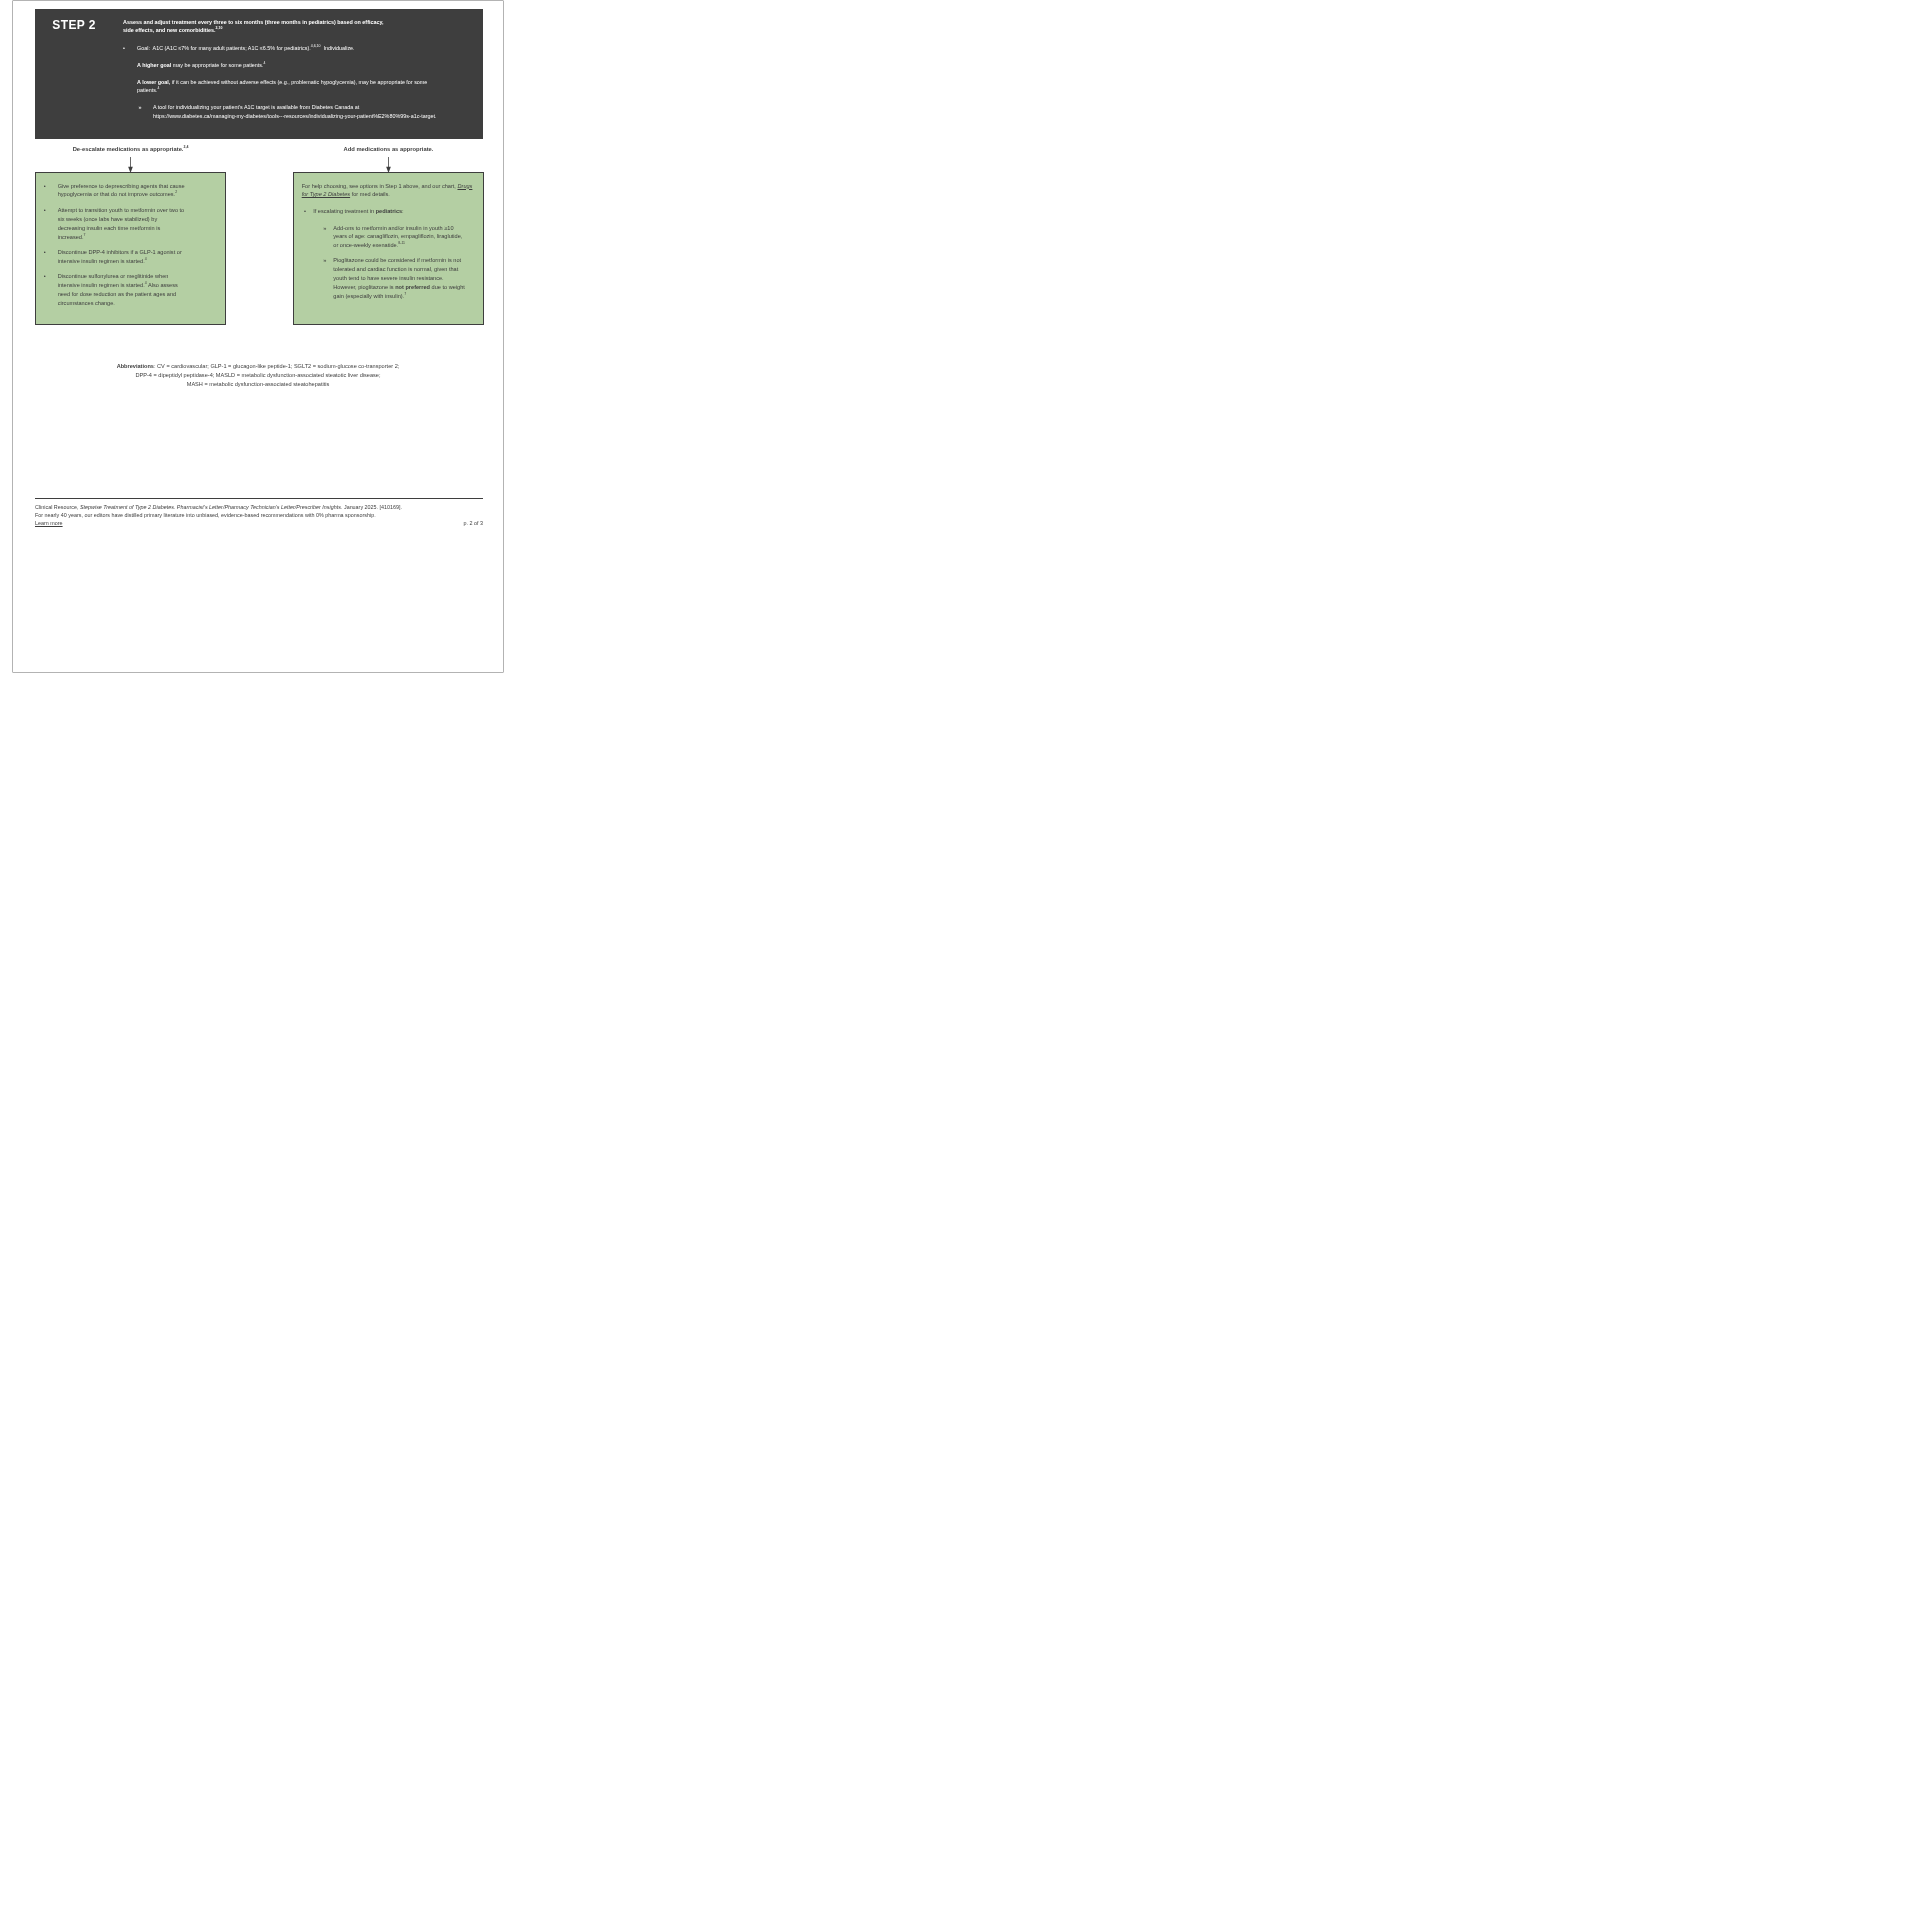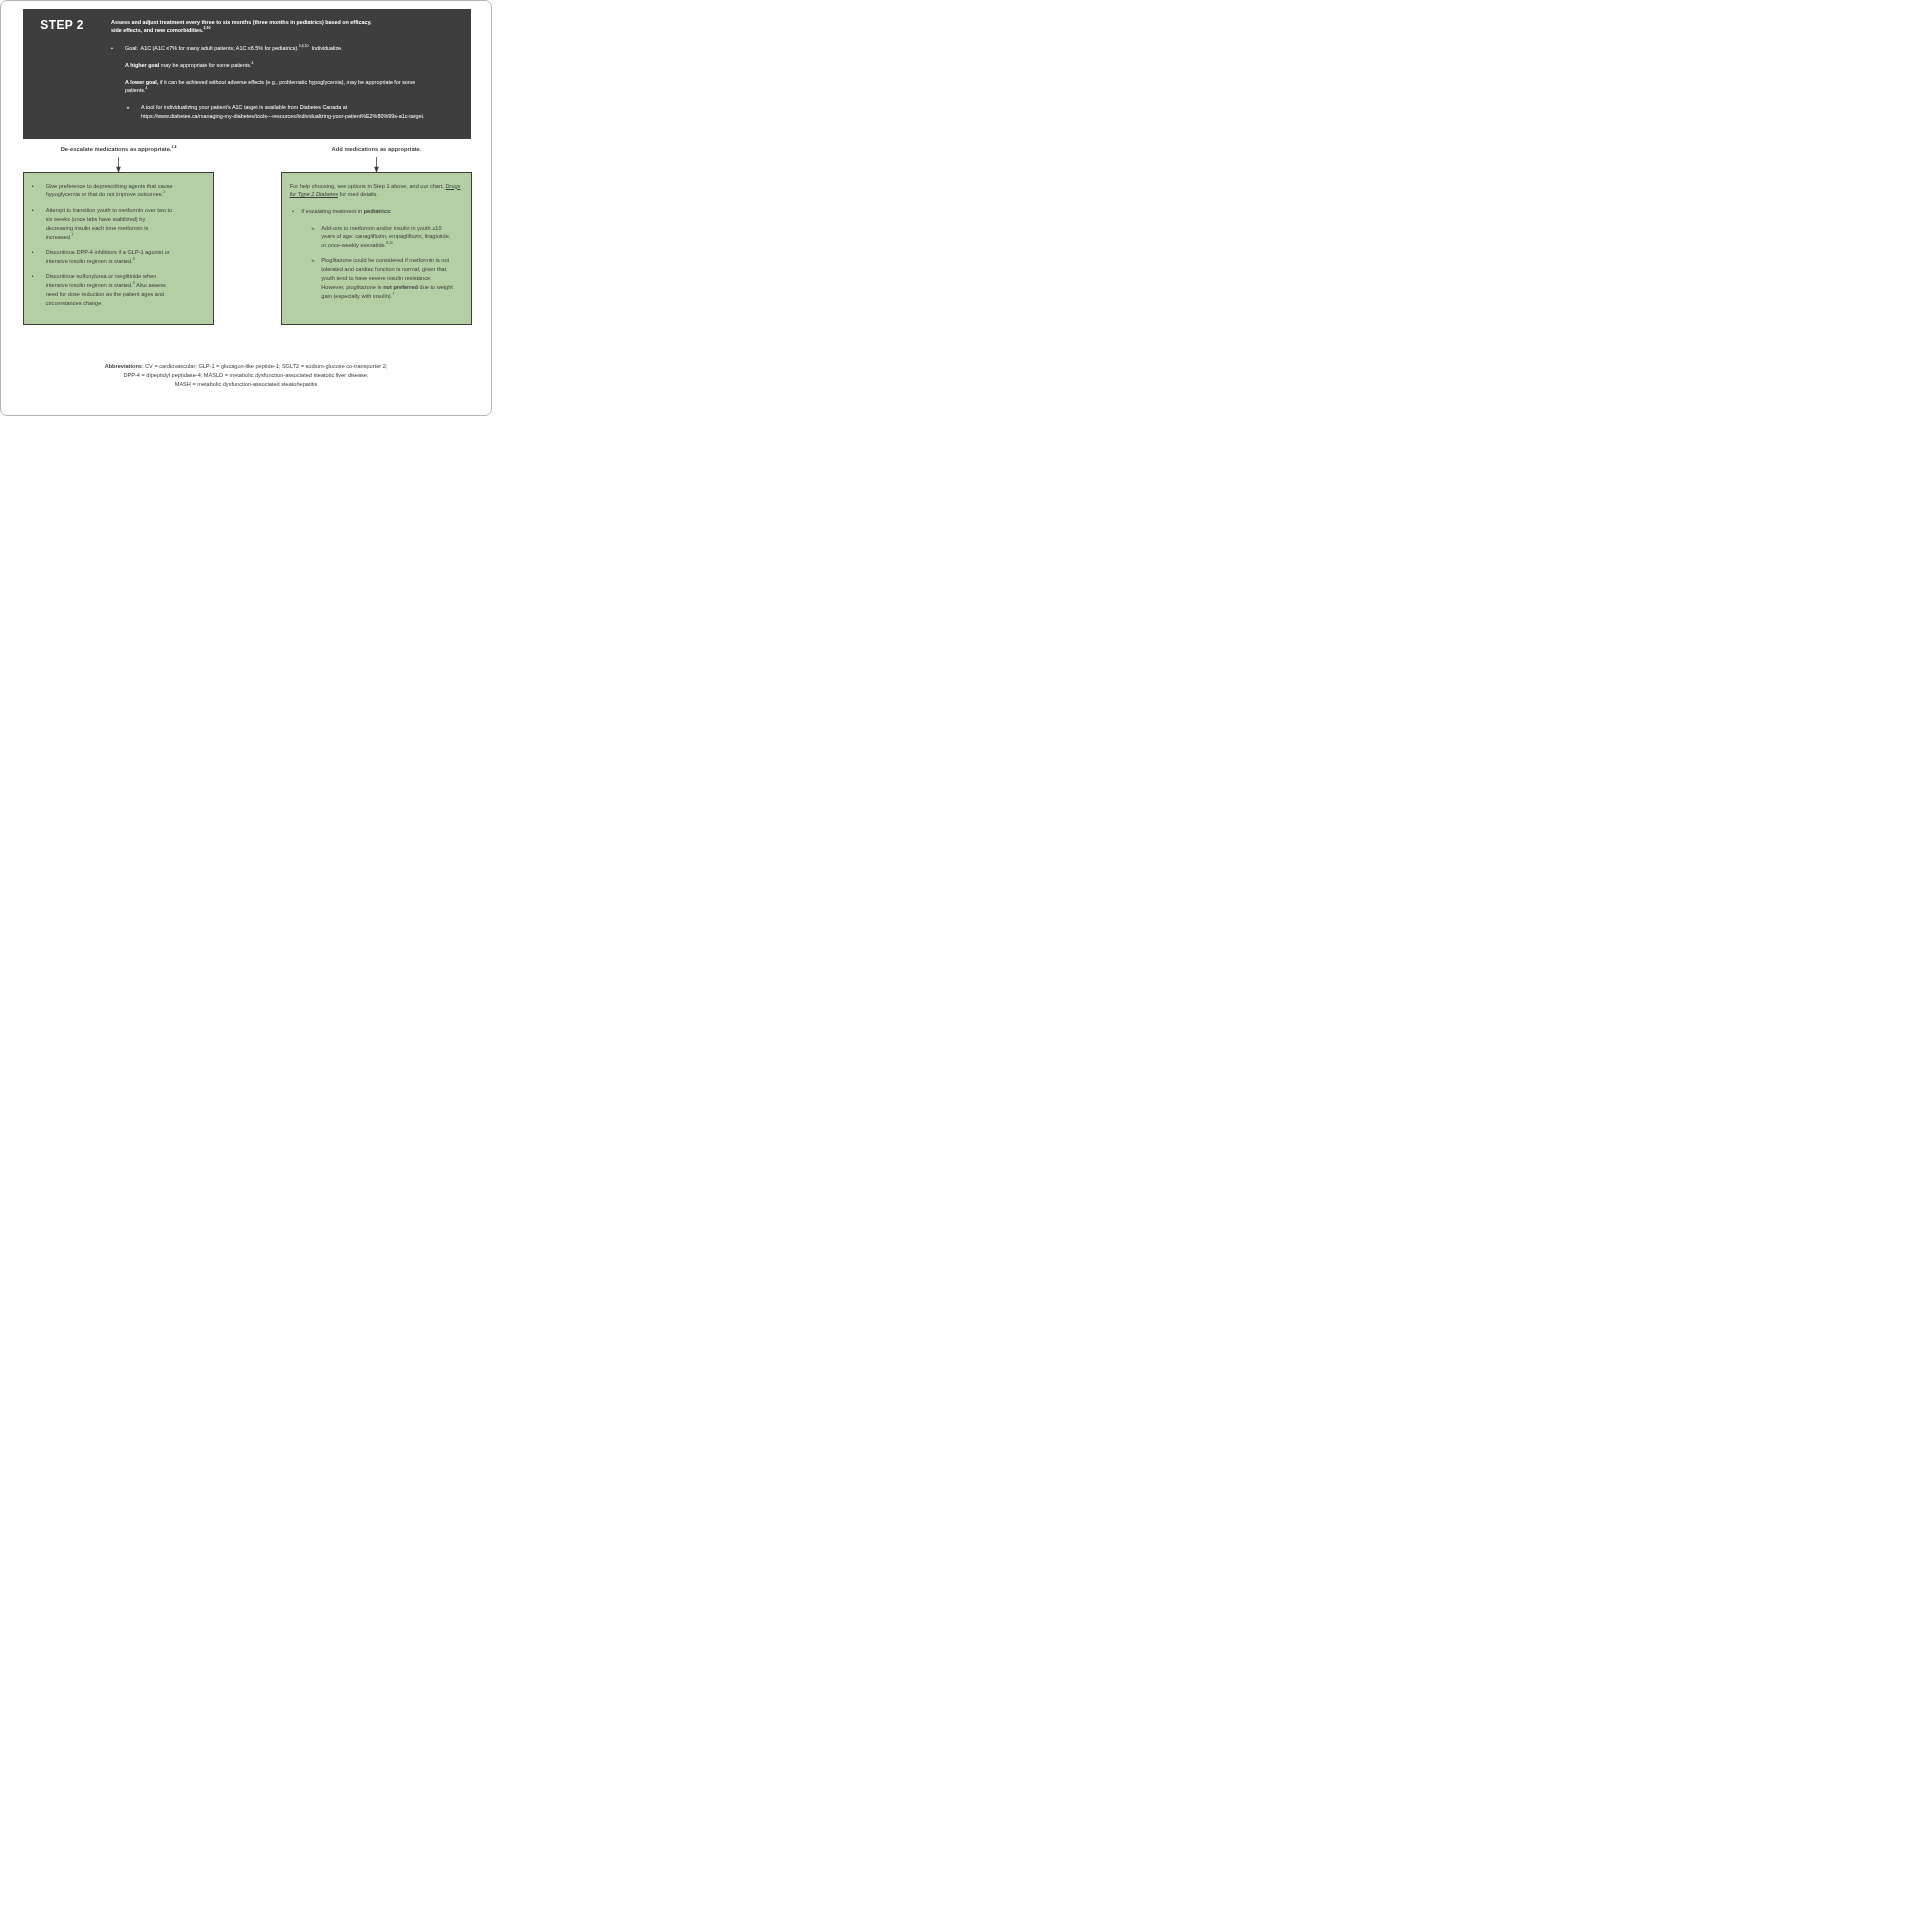--- a/index.html
+++ b/index.html
@@ -1,18 +1,18 @@
 <!DOCTYPE html>
 <html style="font-size:6.2px"><head>
 <meta charset="utf-8">
 <style>
   html,body{margin:0;padding:0;background:#ffffff;}
   body{font-family:"Liberation Sans","DejaVu Sans",sans-serif;color:#3e3e3e;}
-  .page{position:relative;width:492px;height:416px;background:#ffffff;
-        border:0.8px solid #b3b3b3;border-radius:7px;box-sizing:border-box;overflow:hidden;}
+  .page{position:relative;width:492px;height:673px;background:#ffffff;
+        border:0.8px solid #b3b3b3;border-radius:1px;box-sizing:border-box;overflow:hidden;margin-left:12px;}
 
   
   .hdr{position:absolute;left:22px;top:8px;width:448px;height:130px;background:#3e3e3e;color:#ffffff;box-sizing:border-box;}
   .step{position:absolute;left:17.3px;top:8.5px;font-size:12px;font-weight:bold;letter-spacing:0.4px;}
   .hcontent{position:absolute;left:88px;top:8.5px;width:320px;font-size:5.4px;line-height:8.5px;}
   .hintro{font-weight:bold;}
   .hintro .line{display:block;}
   sup{font-size:3.5px;line-height:0;vertical-align:super;}
   .li{display:flex;}
   .li .marker{flex:0 0 14px;}

